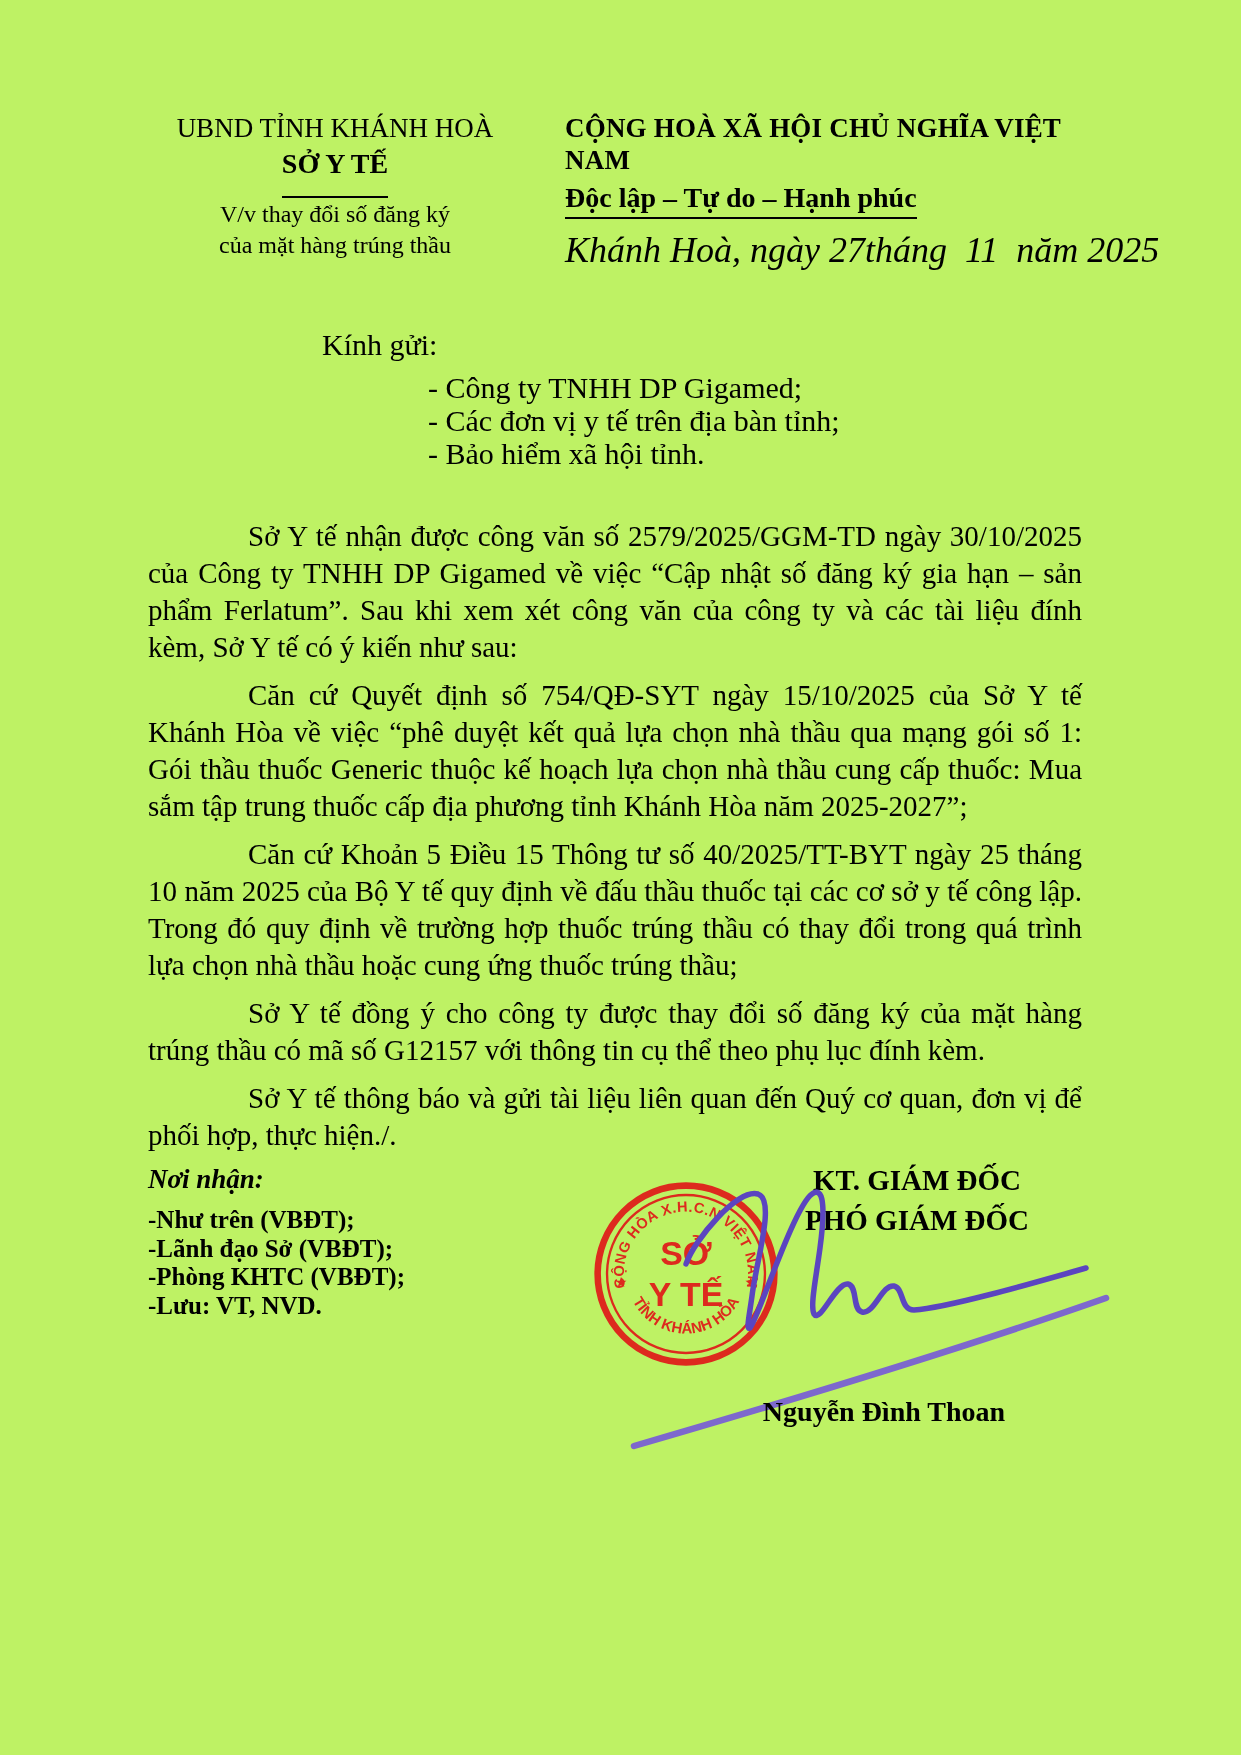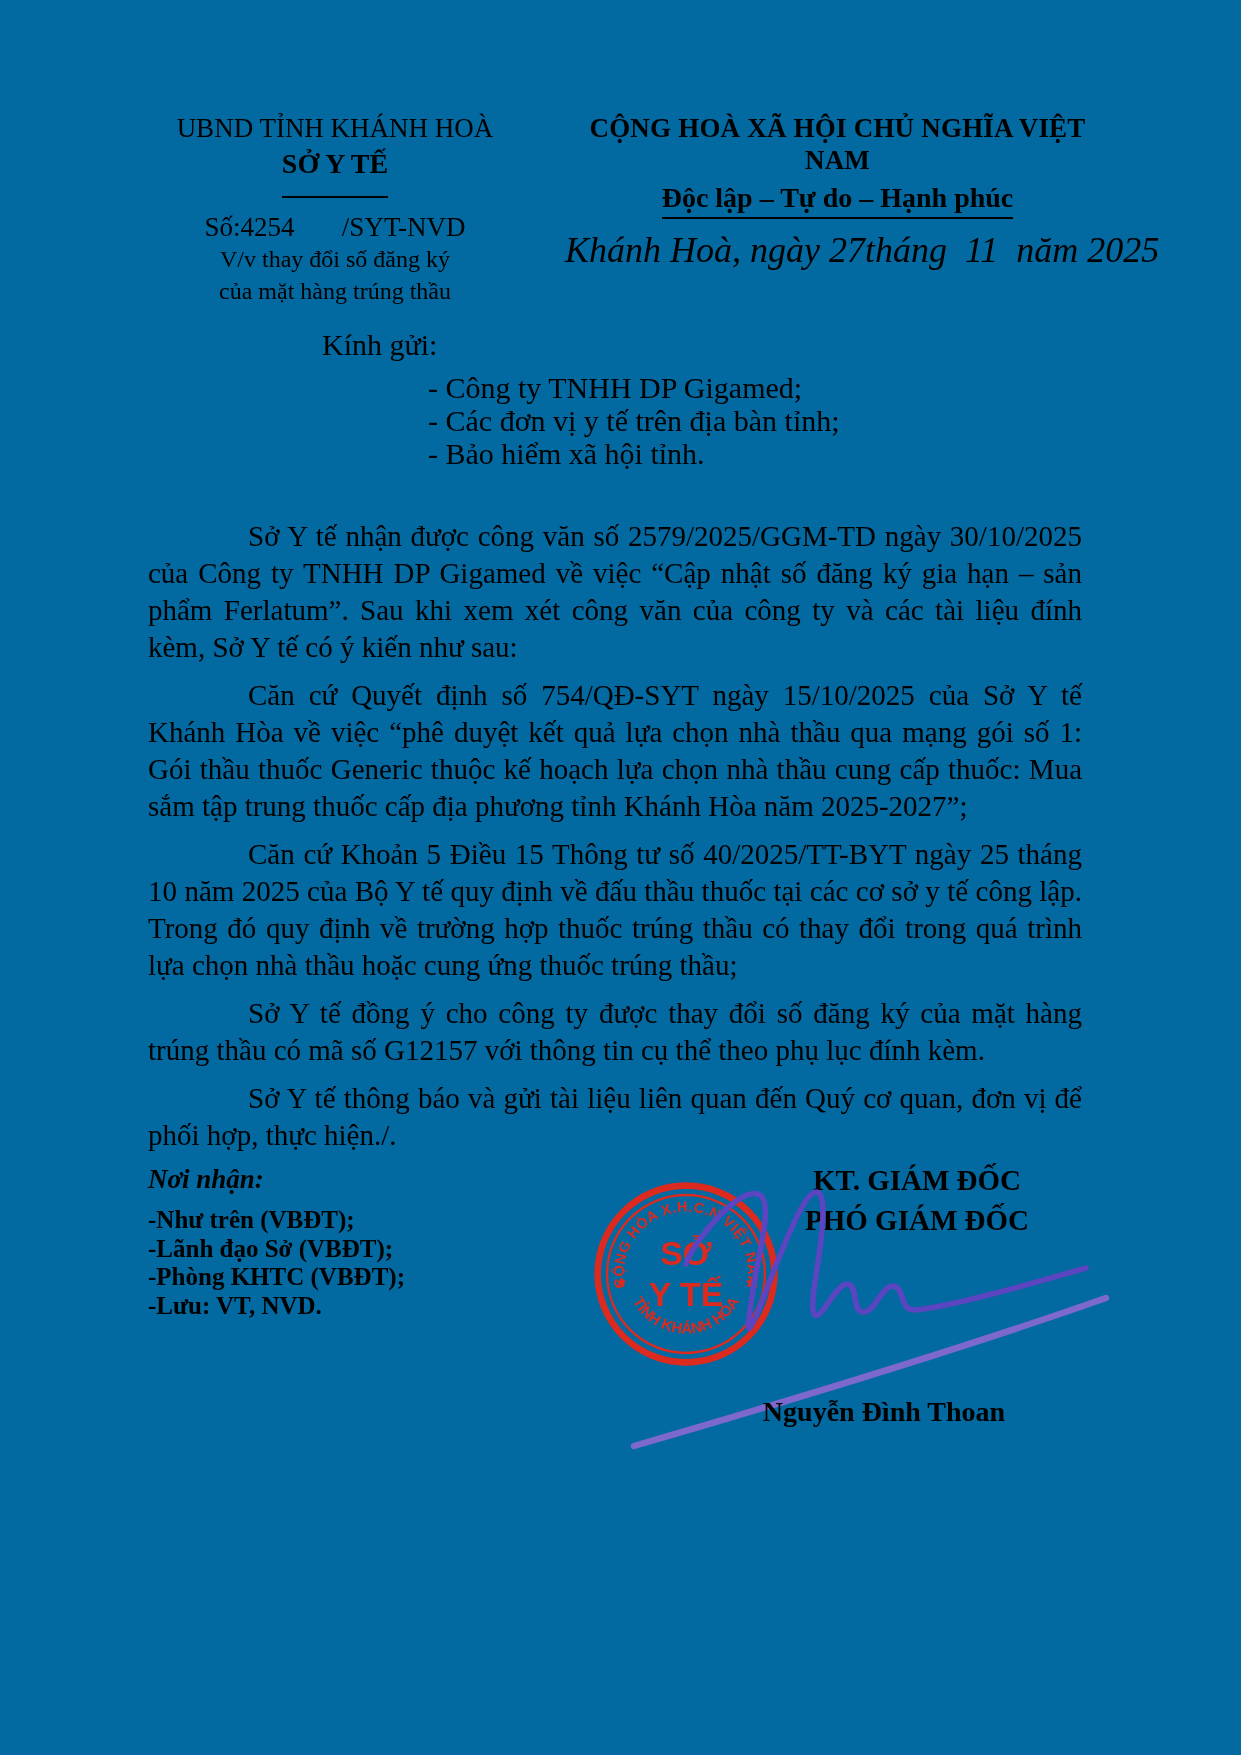--- a/index.html
+++ b/index.html
@@ -1,36 +1,36 @@
 <!DOCTYPE html>
 <html><head>
 <meta charset="utf-8">
 <style>
   html,body{margin:0;padding:0;background:#ffffff;}
   .page{
     position:relative;
     width:1241px;height:1755px;
-    background:#0369a1;
+    background:#bef264;
     font-family:"Liberation Serif", serif;
     color:#000;
     overflow:hidden;
   }
   
   .hdr-left{
     position:absolute;left:150px;top:112px;width:370px;
     text-align:center;line-height:1.2;
   }
   .org-parent{font-size:27px;}
   .org-name{font-size:28px;font-weight:bold;margin-top:3px;}
   .org-name span{display:inline-block;padding-bottom:15px;border-bottom:2px solid #000;}
   .doc-number{font-size:27px;margin-top:13px;white-space:pre;}
   .doc-subject{font-size:24px;line-height:1.22;margin-top:2px;}
   .hdr-right{
     position:absolute;left:565px;top:112px;width:545px;
-    text-align:center;line-height:1.2;
+    text-align:left;line-height:1.2;
   }
   .nat-title{font-size:27px;font-weight:bold;letter-spacing:.2px;}
   .nat-motto{font-size:28px;font-weight:bold;margin-top:4px;}
   .nat-motto span{display:inline-block;padding-bottom:3px;border-bottom:2px solid #000;}
   .place-date{font-size:36px;font-style:italic;margin-top:10px;white-space:pre;}
   
   .kinhgui{position:absolute;left:322px;top:328px;font-size:30px;line-height:34px;}
   .kg-items{margin-left:106px;margin-top:9px;line-height:33px;}
   
   .body-text{
@@ -63,21 +63,20 @@
 </head>
 <body>
 
 <div class="page">
 
   <div class="hdr-left">
     <div class="org-parent">UBND TỈNH KHÁNH HOÀ</div>
     <div class="org-name">
       <span>SỞ Y TẾ</span>
     </div>
-    <div class="doc-number">Số:4254&nbsp;&nbsp;&nbsp;&nbsp;&nbsp;&nbsp;&nbsp;/SYT-NVD</div>
     <div class="doc-subject">V/v thay đổi số đăng ký</div>
     <div class="doc-subject">của mặt hàng trúng thầu</div>
   </div>
 
   <div class="hdr-right">
     <div class="nat-title">CỘNG HOÀ XÃ HỘI CHỦ NGHĨA VIỆT NAM</div>
     <div class="nat-motto">
       <span>Độc lập – Tự do – Hạnh phúc</span>
     </div>
     <div class="place-date">Khánh Hoà, ngày 27tháng&nbsp;&nbsp;11&nbsp;&nbsp;năm 2025</div>

